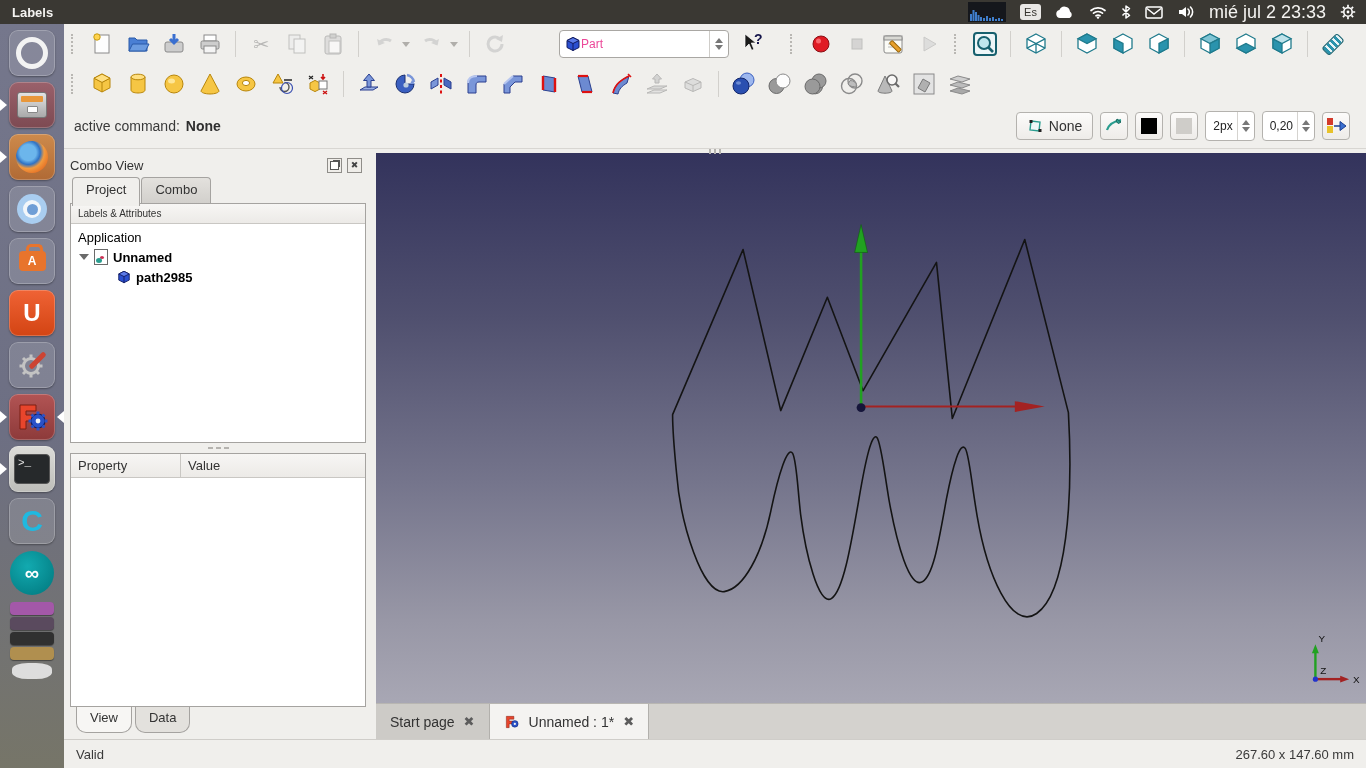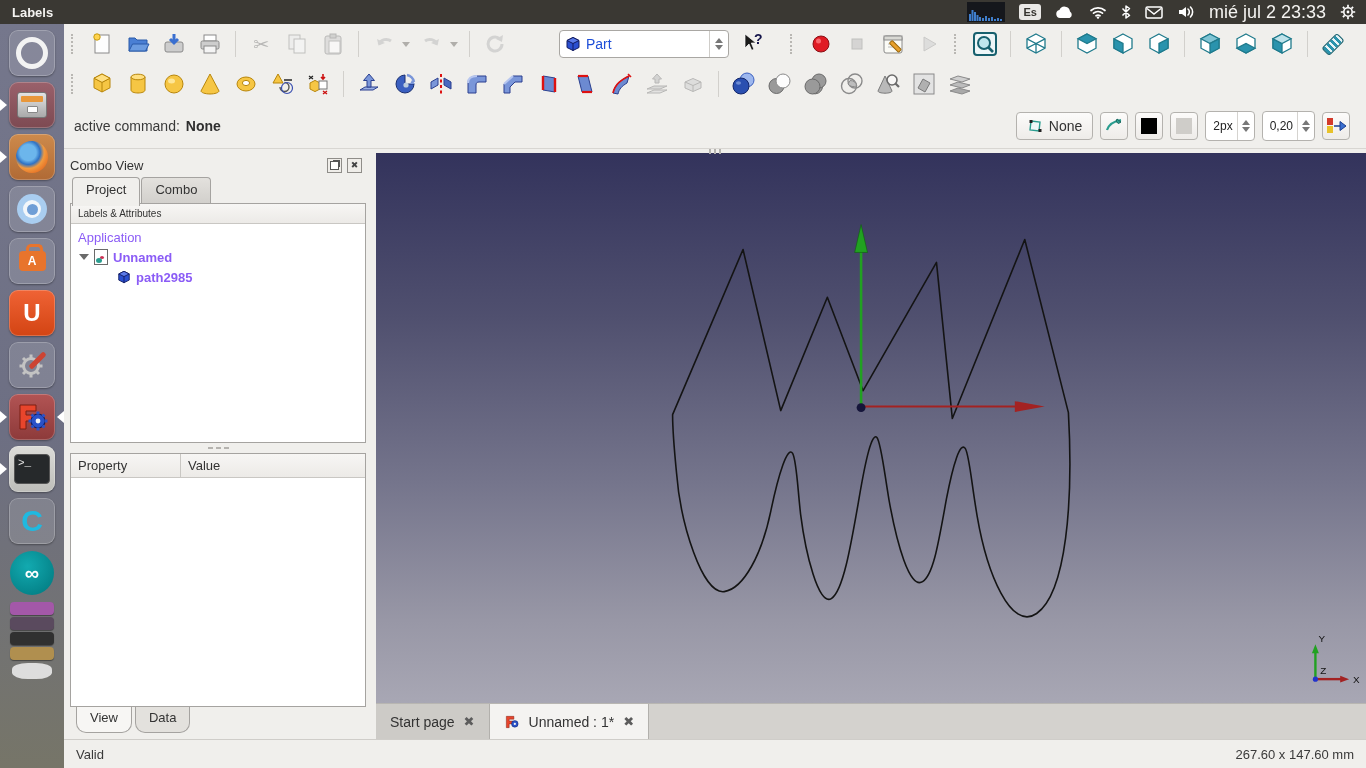--- a/index.html
+++ b/index.html
@@ -6,21 +6,21 @@
   body{width:1366px;height:768px;overflow:hidden;position:relative;
        font-family:"Liberation Sans","DejaVu Sans",sans-serif;background:#f0efec;color:#333}
   svg{display:block}
 
   
   .menubar{position:absolute;top:0;left:0;width:1366px;height:24px;background:#3a3833;
            display:flex;align-items:center;z-index:30}
   .app-title{color:#f4f3f1;font-weight:bold;font-size:13px;margin-left:12px}
   .tray{margin-left:auto;display:flex;align-items:center;gap:14px;padding-right:10px}
   .histo{background:#15171c;padding:1px 2px;height:18px;display:flex;align-items:flex-end}
-  .kbd-ind{background:#e9e8e6;color:#35332f;font-size:11px;font-weight:bold;border-radius:3px;padding:1px 4px;line-height:14px}
+  .kbd-ind{background:#e9e8e6;color:#35332f;font-size:11px;font-weight:normal;border-radius:3px;padding:1px 4px;line-height:14px}
   .clock{color:#f4f3f1;font-size:18px}
 
   
   .launcher{position:absolute;top:24px;left:0;width:64px;height:744px;z-index:29;
             background:linear-gradient(#75778c 0%,#6d6f83 55%,#767568 100%)}
   .tile{width:46px;height:46px;margin:6px auto;border-radius:9px;position:relative;
         background:rgba(255,255,255,.13);
         box-shadow:inset 0 0 0 1px rgba(255,255,255,.22),0 1px 2px rgba(0,0,0,.35);
         display:flex;align-items:center;justify-content:center}
   .run-arrow{position:absolute;left:-9px;top:17px;width:0;height:0;border:6px solid transparent;border-left:7px solid #fff}
@@ -54,21 +54,21 @@
   
   .main{position:absolute;left:64px;top:24px;width:1302px;height:744px;display:flex;flex-direction:column}
   .tb{height:40px;display:flex;align-items:center;background:#f0efec;flex:none}
   .tbi{width:26px;height:26px;margin:0 5px;display:flex;align-items:center;justify-content:center;flex:none}
   .sep{width:1px;height:26px;background:#d2d0cc;margin:0 7px;flex:none}
   .handle{width:4px;height:20px;border-left:2px dotted #b9b7b3;margin:0 7px;flex:none}
   .dis{opacity:.55;filter:grayscale(1)}
   .dd{width:0;height:0;border:4px solid transparent;border-top:5px solid #b0aeaa;margin:4px 4px 0 0;flex:none}
   .combo{height:26px;background:#fff;border:1px solid #a9a7a3;border-radius:4px;display:flex;align-items:center;
          width:168px;margin:0 6px;flex:none}
-  .combo .lab{font-size:14px;margin-left:5px;color:#1d4ed8}
+  .combo .lab{font-size:12px;color:#ec4899}
   .combo .spin{margin-left:auto;border-left:1px solid #cfcdc9;height:100%;width:18px;display:flex;flex-direction:column;align-items:center;justify-content:center;gap:2px}
   .tri-up{width:0;height:0;border:4px solid transparent;border-bottom:5px solid #777}
   .tri-dn{width:0;height:0;border:4px solid transparent;border-top:5px solid #777}
   .spacer40{width:40px;flex:none}.spacer12{width:12px;flex:none}
   .ruler{width:20px;height:9px;background:repeating-linear-gradient(90deg,#2a93ad 0 3px,#e8f4f6 3px 5px);border:1.5px solid #17606e;border-radius:3px;transform:rotate(-45deg)}
 
   
   .cmdrow{height:44px;display:flex;align-items:center;background:#f0efec;border-bottom:1px solid #d8d6d2;padding:0 10px;flex:none}
   .cmd-label{font-size:14px;color:#3a3a3a}
   .cmd-value{font-size:14px;font-weight:bold;color:#2f2f2f;margin-left:6px}
@@ -93,21 +93,21 @@
   .dock-btns{margin-left:auto;display:flex;gap:5px;margin-right:4px}
   .wbtn{width:15px;height:15px;border:1px solid #8f8d89;background:#efede9;display:flex;align-items:center;justify-content:center;font-size:9px;color:#444;box-sizing:border-box}
   .float-glyph{width:7px;height:7px;border:1px solid #555;background:#fff;box-shadow:2px -2px 0 -1px #555}
   .dock-tabs{height:27px;display:flex;align-items:flex-start;flex:none;padding-left:2px}
   .dtab{font-size:13px;color:#333;border:1px solid #a5a3a0;border-bottom:none;border-radius:4px 4px 0 0;
         background:linear-gradient(#e3e1dd,#d2d0cc);padding:4px 13px;margin-right:1px;height:17px}
   .dtab.active{background:#f0efec;height:20px;position:relative;z-index:2}
   .panel{border:1px solid #a5a3a0;background:#fff;display:flex;flex-direction:column;min-height:0}
   .panel-header{background:linear-gradient(#f7f6f4,#eceae7);border-bottom:1px solid #c9c7c3;padding:4px 7px;font-size:10px;color:#333;flex:none}
   .tree-panel{height:238px;flex:none;margin-top:-1px}
-  .tree{flex:1;font-size:13px;color:#8b5cf6;padding-top:3px;overflow:hidden}
+  .tree{flex:1;font-size:13px;color:#000000;padding-top:3px;overflow:hidden}
   .trow{display:flex;align-items:center;height:20px;gap:5px}
   .exp{width:0;height:0;border:5px solid transparent;border-top:6px solid #6a6a6a;margin:5px 0 0 8px}
   .doc-ic{width:12px;height:14px;background:#fff;border:1px solid #6a6a6a;position:relative}
   .doc-ic:after{content:"";position:absolute;left:1px;bottom:1px;width:6px;height:5px;background:#2a9d8f;border-radius:50%;box-shadow:3px -3px 0 -1px #cc3355}
   .bold{font-weight:bold}
   .vsplitter{height:10px;display:flex;align-items:center;justify-content:center;gap:3px;flex:none}
   .vsplitter i{width:5px;height:2px;background:#b5b3af;display:block}
   .prop-panel{flex:1;min-height:0}
   .prop-header{display:flex;background:linear-gradient(#f7f6f4,#eceae7);border-bottom:1px solid #c9c7c3;flex:none}
   .prop-col{font-size:13px;color:#333;padding:4px 7px;box-sizing:border-box}

